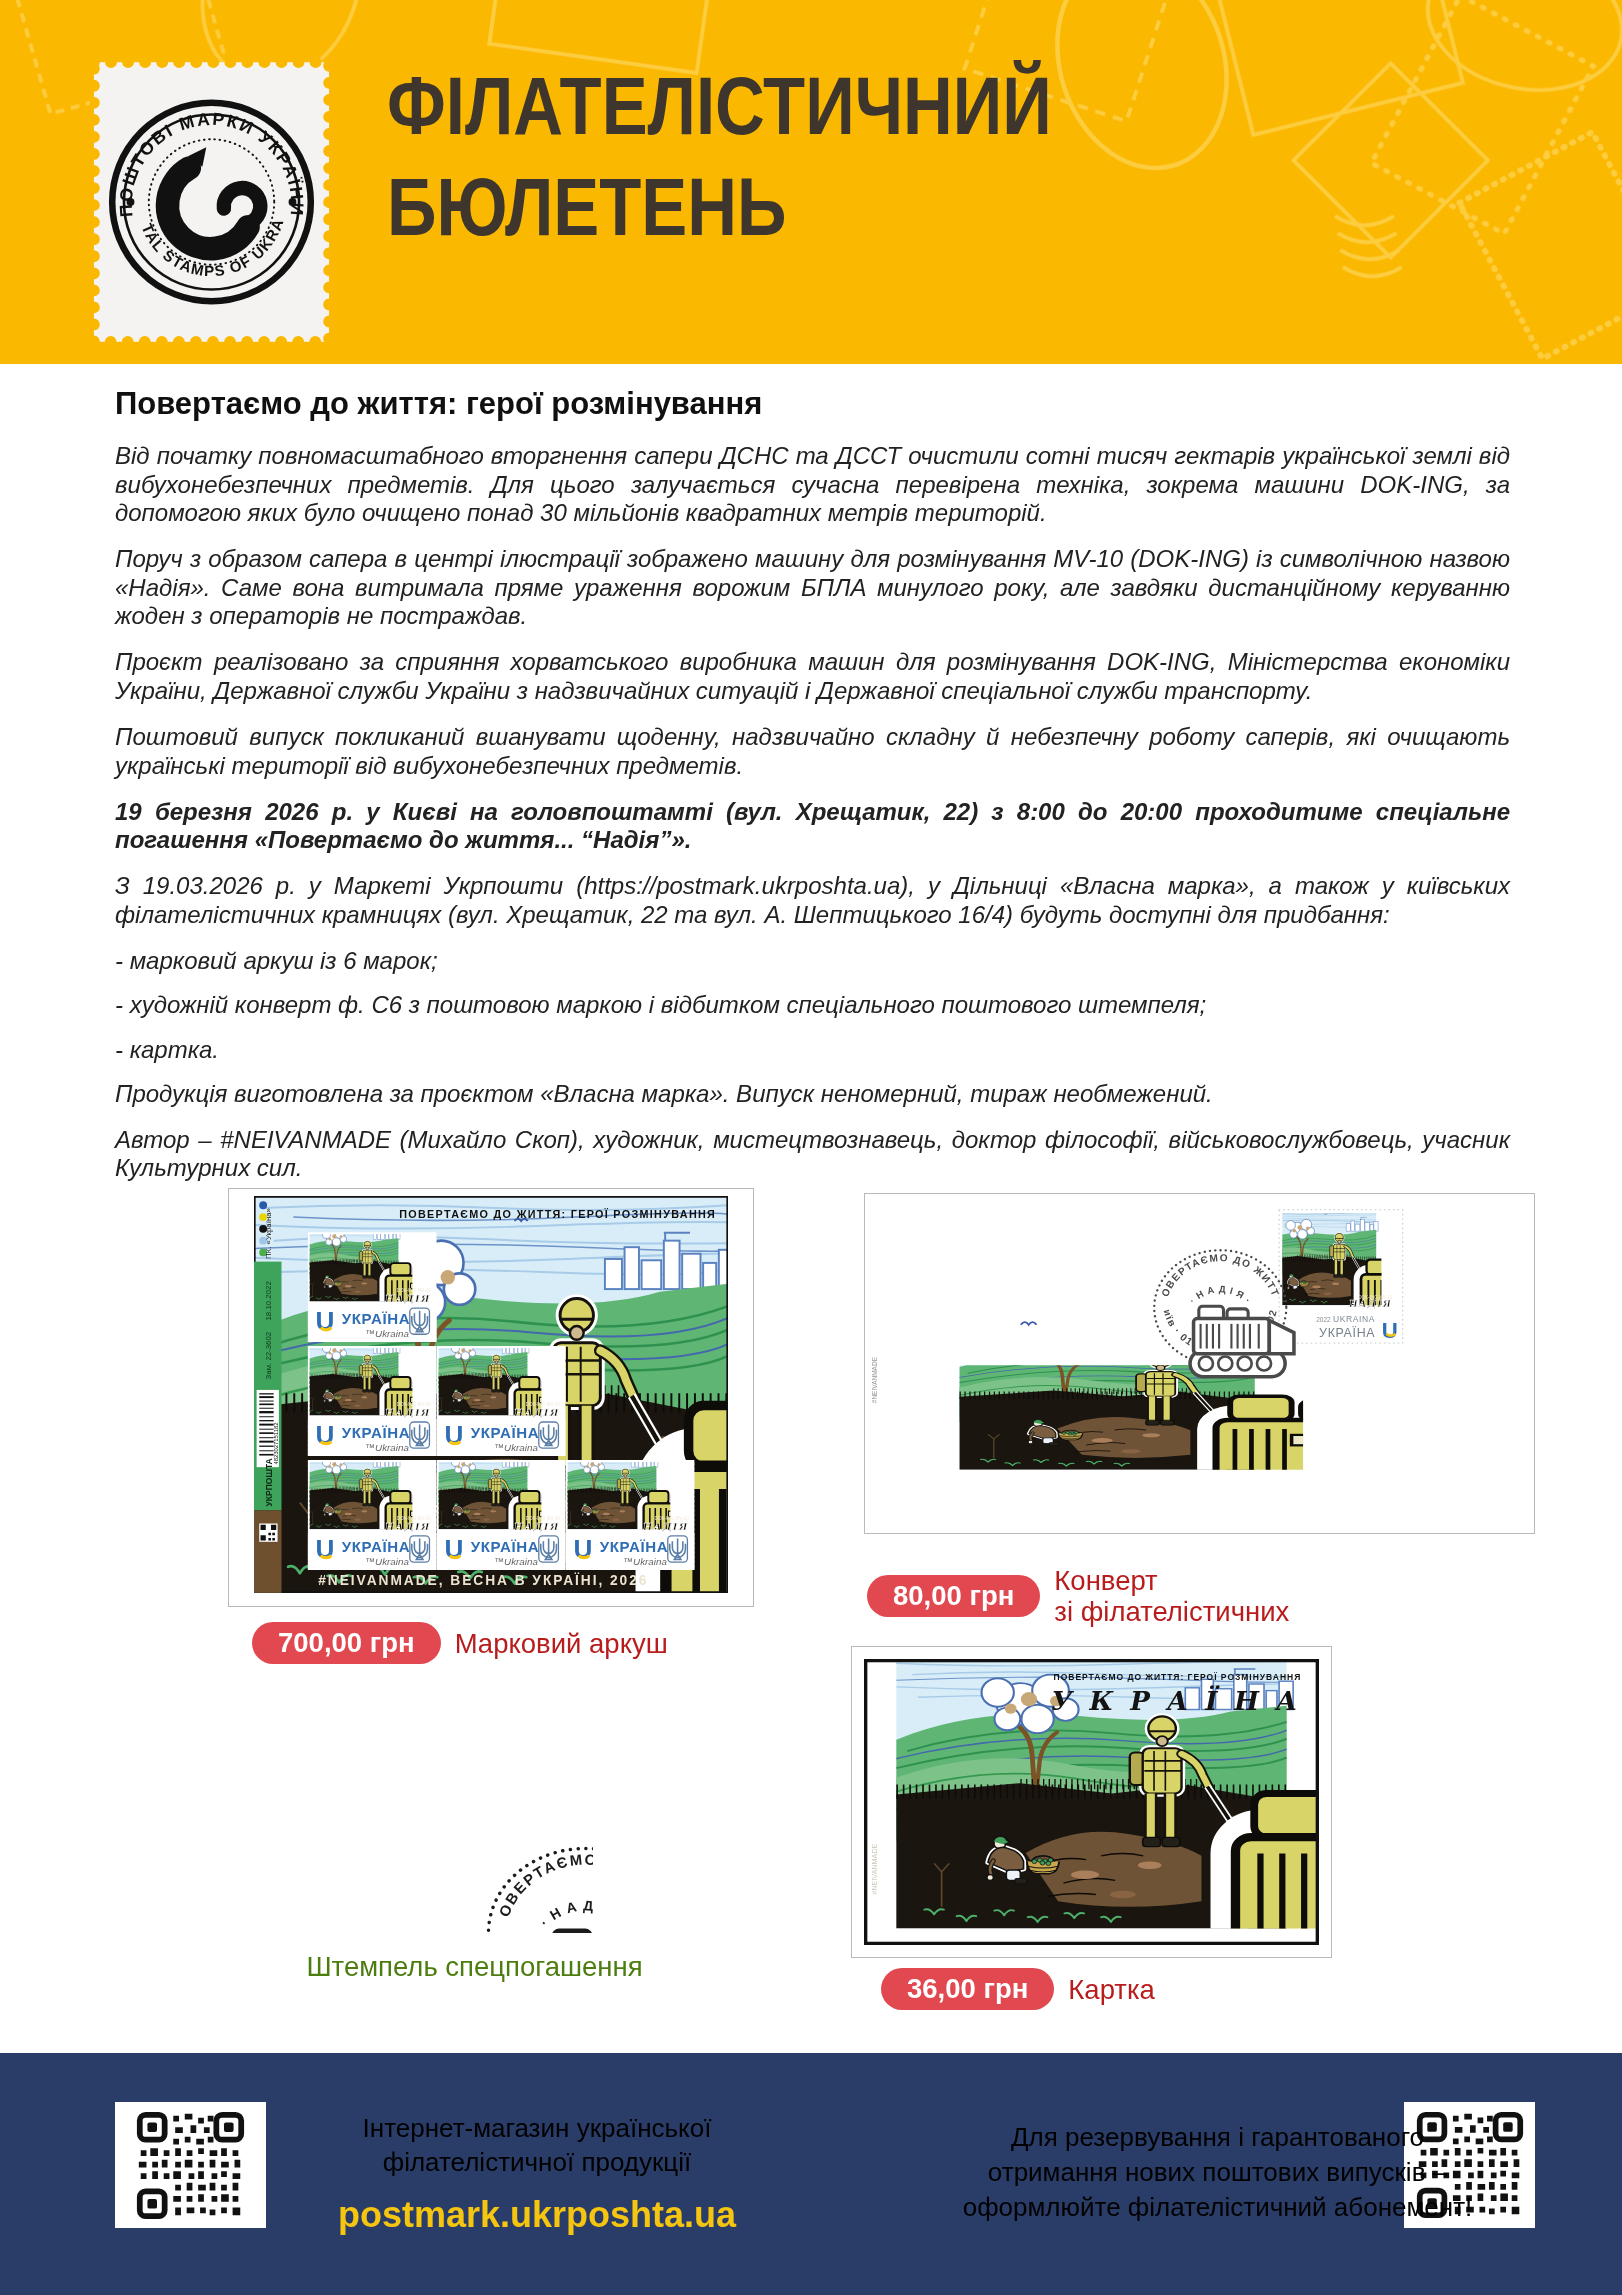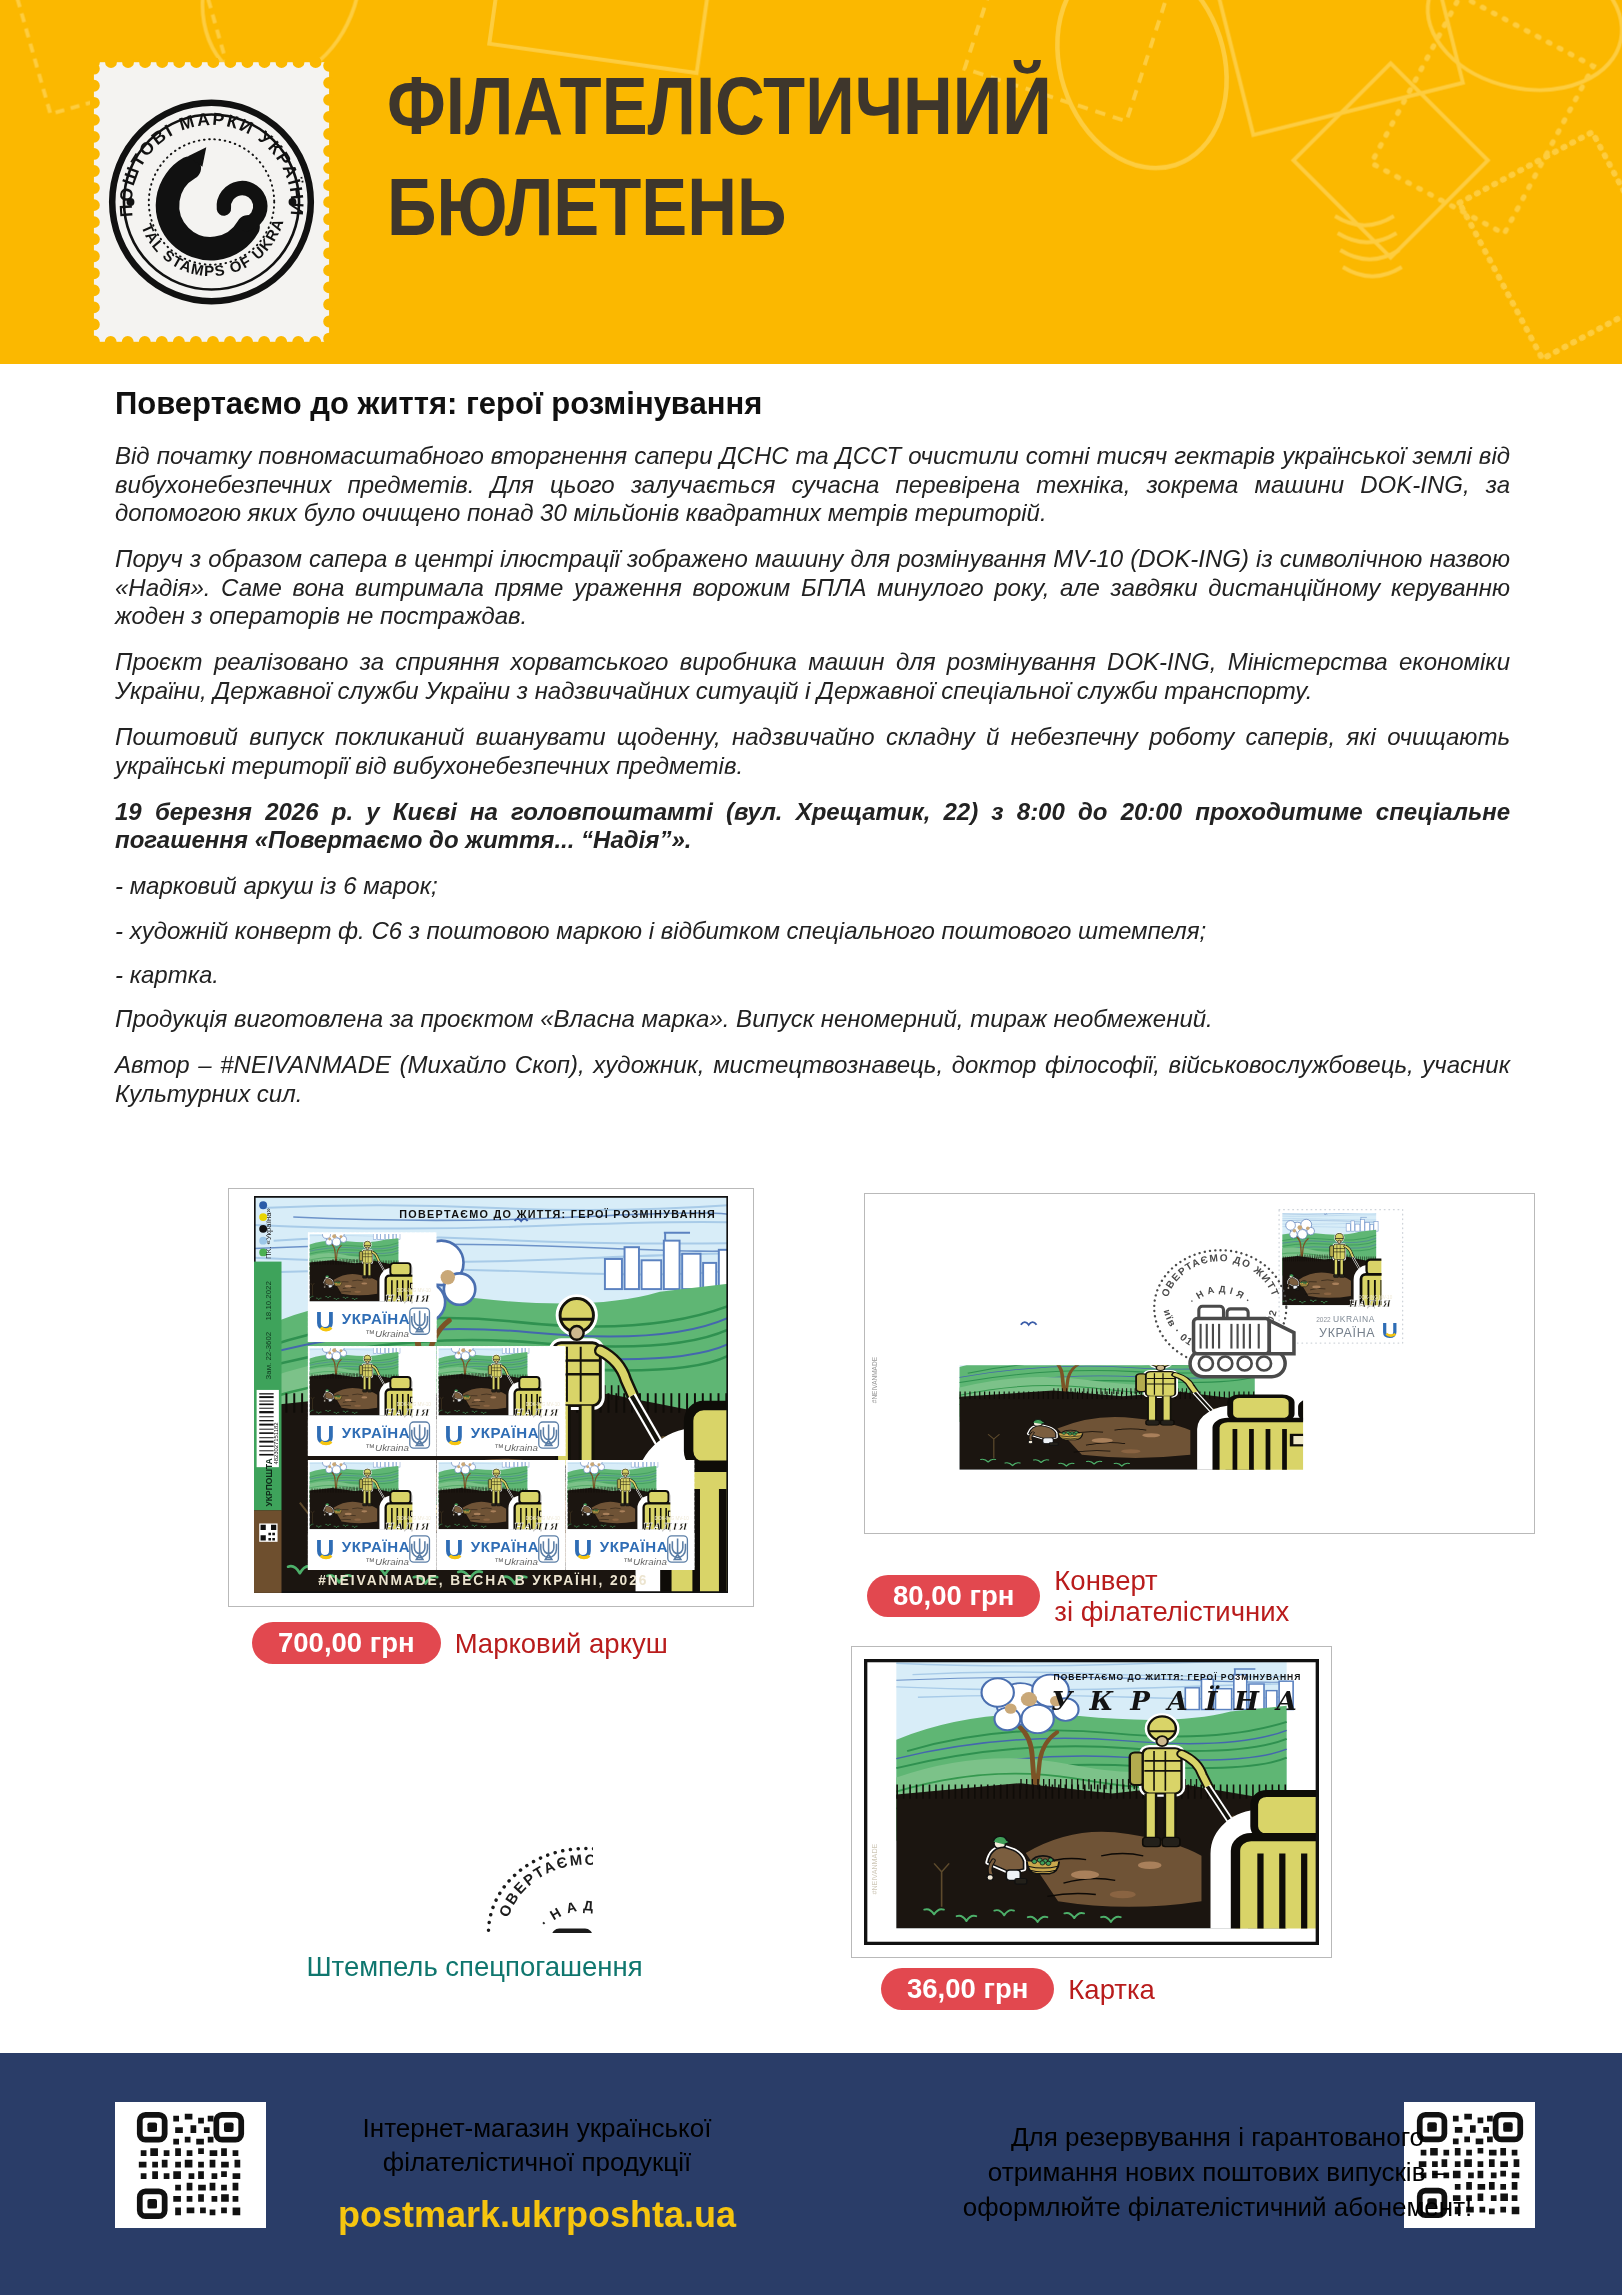--- a/index.html
+++ b/index.html
@@ -25,21 +25,21 @@
   
   .figure{position:absolute;background:#fff;border:1.3px solid #b9b9b9;box-sizing:border-box;}
   .sheet-fig{left:228px;top:1188px;width:526px;height:419px;}
   .env-fig{left:864px;top:1193px;width:671px;height:341px;}
   .card-fig{left:851px;top:1646px;width:481px;height:312px;}
   .price-row{position:absolute;display:flex;align-items:center;gap:14px;}
   .pill{display:inline-block;background:#E2484F;color:#fff;font-weight:bold;font-size:27.5px;
         line-height:42px;padding:0 26px;border-radius:26px;white-space:nowrap;}
   .price-label{font-size:27.5px;color:#b91c1c;line-height:31px;}
   .cancel-label{position:absolute;left:275px;top:1951px;width:399px;text-align:center;
-                font-size:27.5px;color:#0f766e;}
+                font-size:27.5px;color:#4d7c0f;}
 
   
   .footer{position:absolute;left:0;top:2053px;width:1623px;height:243px;background:#2A3D68;color:#fff;}
   .qr-box{position:absolute;background:#fff;display:flex;align-items:center;justify-content:center;}
   .foot-left{position:absolute;left:308px;top:2111px;width:458px;text-align:center;}
   .foot-left .ln{font-size:26px;line-height:34px;}
   .foot-url{margin-top:15px;font-size:36px;font-weight:bold;color:#F6C50F;}
   .foot-right{position:absolute;left:949px;top:2120px;width:537px;text-align:center;}
   .foot-right .ln{font-size:26px;line-height:35px;}
 
@@ -374,20 +374,21 @@
     </div>
   </div>
 
   <div class="article">
     <h2>Повертаємо до життя: герої розмінування</h2>
     <p>Від початку повномасштабного вторгнення сапери ДСНС та ДССТ очистили сотні тисяч гектарів української землі від вибухонебезпечних предметів. Для цього залучається сучасна перевірена техніка, зокрема машини DOK-ING, за допомогою яких було очищено понад 30 мільйонів квадратних метрів територій.</p>
     <p>Поруч з образом сапера в центрі ілюстрації зображено машину для розмінування MV-10 (DOK-ING) із символічною назвою «Надія». Саме вона витримала пряме ураження ворожим БПЛА минулого року, але завдяки дистанційному керуванню жоден з операторів не постраждав.</p>
     <p>Проєкт реалізовано за сприяння хорватського виробника машин для розмінування DOK-ING, Міністерства економіки України, Державної служби України з надзвичайних ситуацій і Державної спеціальної служби транспорту.</p>
     <p>Поштовий випуск покликаний вшанувати щоденну, надзвичайно складну й небезпечну роботу саперів, які очищають українські території від вибухонебезпечних предметів.</p>
     <p class="bold-para">19 березня 2026 р. у Києві на головпоштамті (вул. Хрещатик, 22) з 8:00 до 20:00 проходитиме спеціальне погашення «Повертаємо до життя... “Надія”».</p>
+    <p>З 19.03.2026 р. у Маркеті Укрпошти  (https://postmark.ukrposhta.ua), у Дільниці «Власна марка», а також у київських філателістичних крамницях (вул. Хрещатик, 22 та вул. А. Шептицького 16/4) будуть доступні для придбання:</p>
     <p class="tight">- марковий аркуш із 6 марок;</p>
     <p class="tight">- художній конверт ф. С6 з поштовою маркою і відбитком спеціального поштового штемпеля;</p>
     <p class="tight">- картка.</p>
     <p>Продукція виготовлена за проєктом «Власна марка». Випуск неномерний, тираж необмежений.</p>
     <p>Автор – #NEIVANMADE (Михайло Скоп), художник, мистецтвознавець, доктор філософії, військовослужбовець, учасник Культурних сил.</p>
   </div>
 
   <div class="figure sheet-fig">
     <svg style="position:absolute;left:25px;top:6.5px" width="474" height="397" viewBox="0 0 724 606">
       <g>

